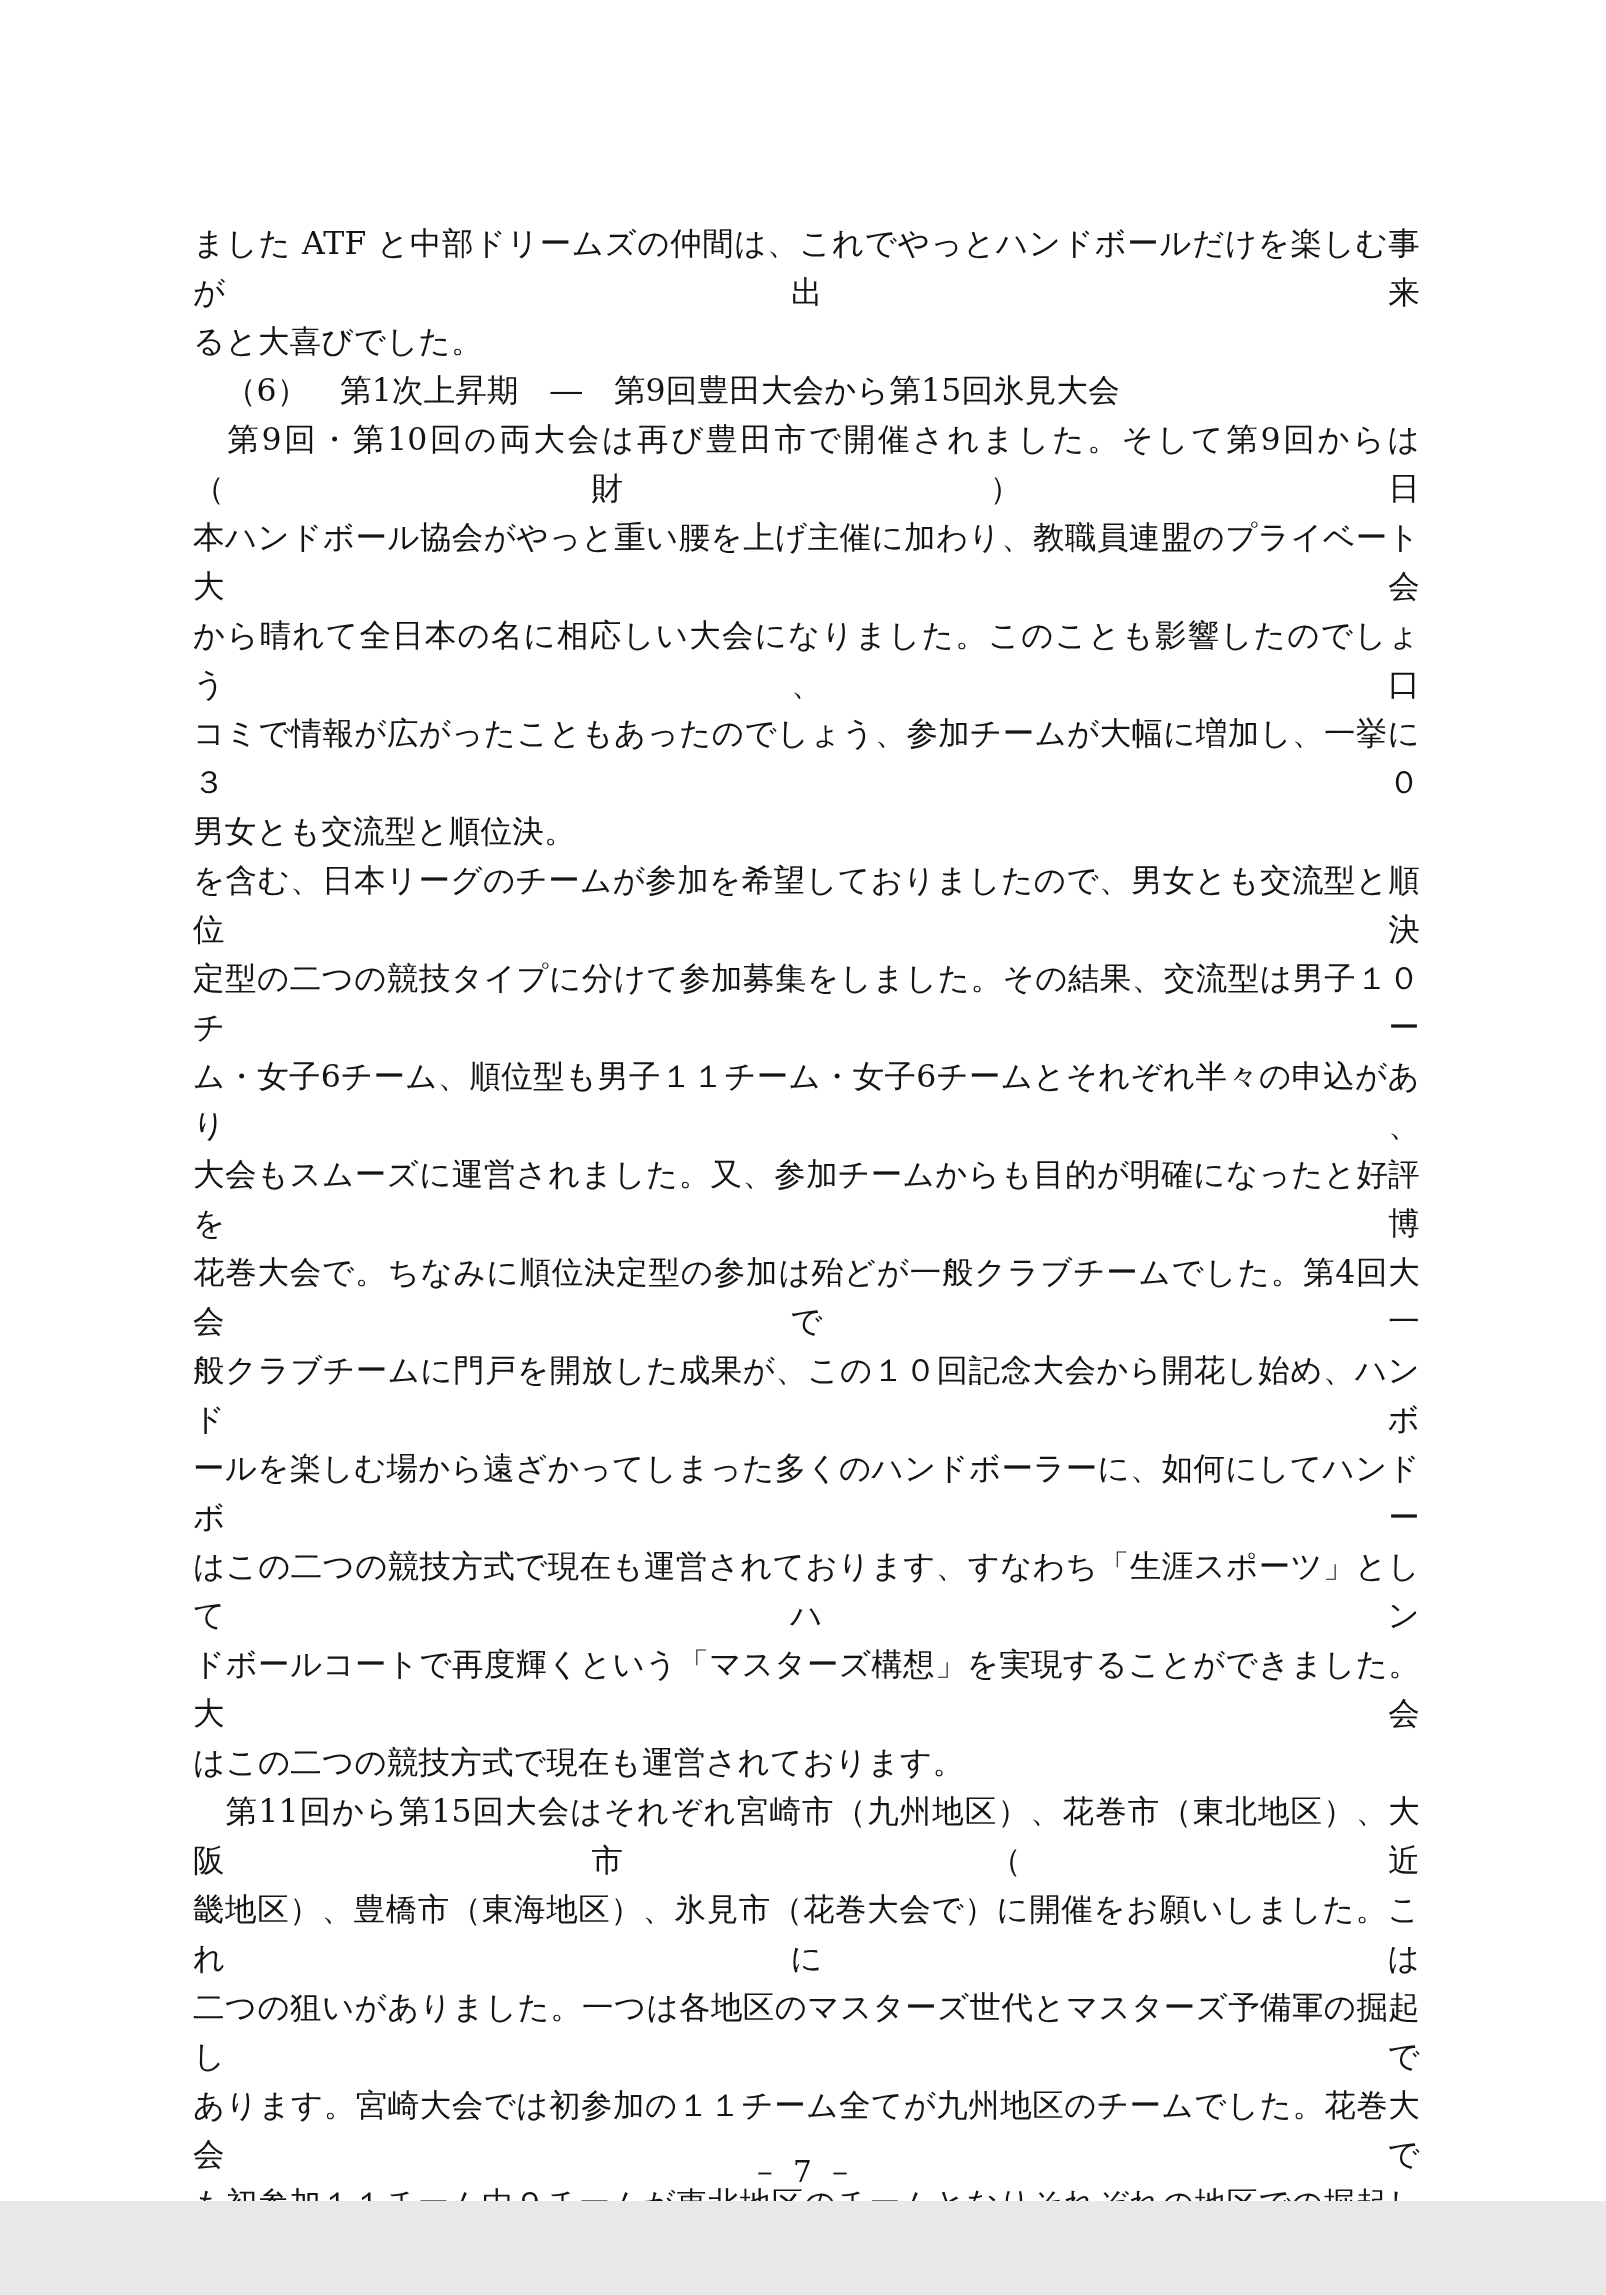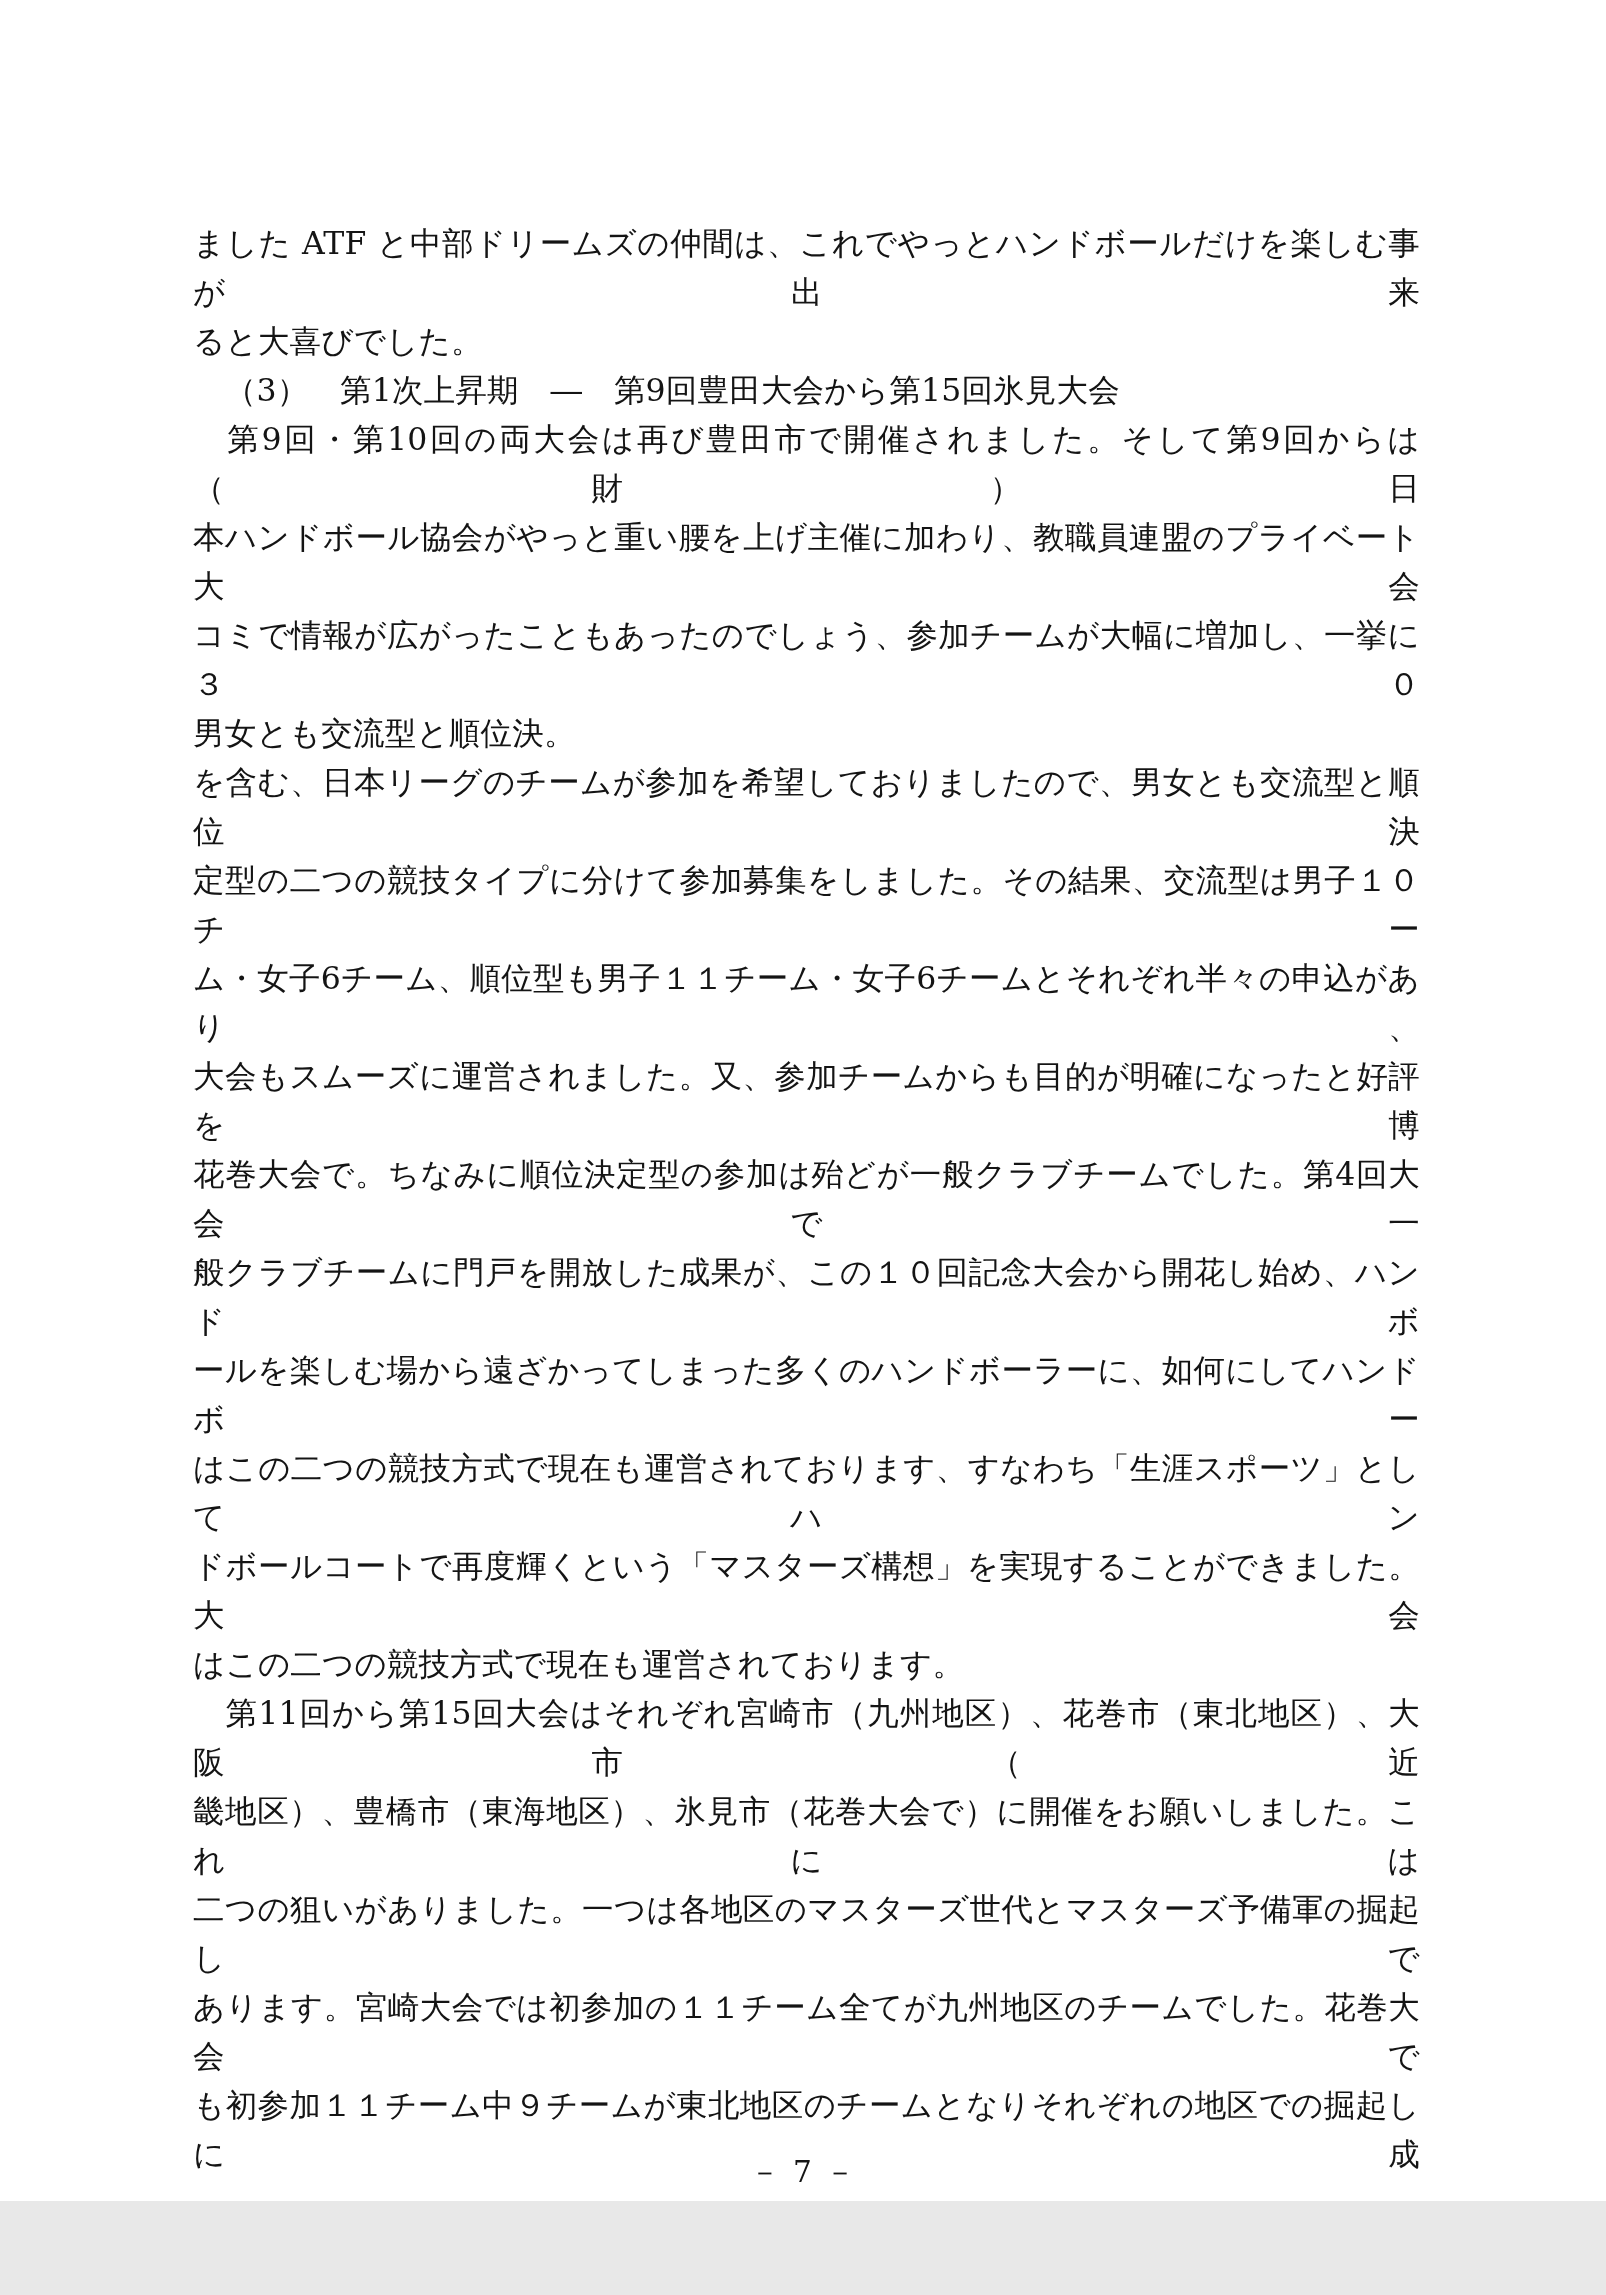--- a/index.html
+++ b/index.html
@@ -49,23 +49,24 @@
     letter-spacing: 2px;
   }
 </style>
 </head>
 <body>
 
 <div class="page">
   <main class="body-text">
     <p class="ln">ました ATF と中部ドリームズの仲間は、これでやっとハンドボールだけを楽しむ事が出来</p>
     <p class="ln short">ると大喜びでした。</p>
-    <p class="ln short">　（3）　第1次上昇期　―　第9回豊田大会から第15回氷見大会</p>
+    <p class="ln short">　（6）　第1次上昇期　―　第9回豊田大会から第15回氷見大会</p>
     <p class="ln">　第9回・第10回の両大会は再び豊田市で開催されました。そして第9回からは（財）日</p>
     <p class="ln">本ハンドボール協会がやっと重い腰を上げ主催に加わり、教職員連盟のプライベート大会</p>
+    <p class="ln">から晴れて全日本の名に相応しい大会になりました。このことも影響したのでしょう、口</p>
     <p class="ln">コミで情報が広がったこともあったのでしょう、参加チームが大幅に増加し、一挙に３０</p>
     <p class="ln short">男女とも交流型と順位決。</p>
     <p class="ln">を含む、日本リーグのチームが参加を希望しておりましたので、男女とも交流型と順位決</p>
     <p class="ln">定型の二つの競技タイプに分けて参加募集をしました。その結果、交流型は男子１０チー</p>
     <p class="ln">ム・女子6チーム、順位型も男子１１チーム・女子6チームとそれぞれ半々の申込があり、</p>
     <p class="ln">大会もスムーズに運営されました。又、参加チームからも目的が明確になったと好評を博</p>
     <p class="ln">花巻大会で。ちなみに順位決定型の参加は殆どが一般クラブチームでした。第4回大会で一</p>
     <p class="ln">般クラブチームに門戸を開放した成果が、この１０回記念大会から開花し始め、ハンドボ</p>
     <p class="ln">ールを楽しむ場から遠ざかってしまった多くのハンドボーラーに、如何にしてハンドボー</p>
     <p class="ln">はこの二つの競技方式で現在も運営されております、すなわち「生涯スポーツ」としてハン</p>

